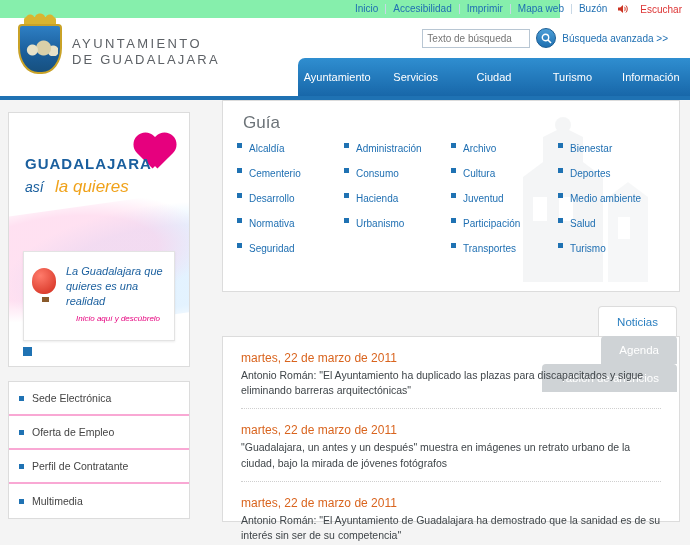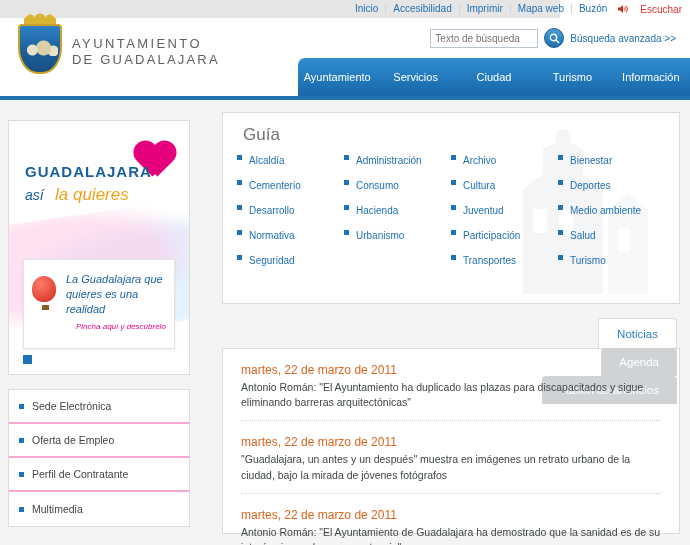--- a/index.html
+++ b/index.html
@@ -6,21 +6,21 @@
   html, body {
     margin: 0; padding: 0;
     width: 690px; height: 545px;
     font-family: "Liberation Sans", sans-serif;
     background: #ffffff;
     overflow: hidden;
   }
   #page {
     position: relative;
     width: 560px; height: 545px;
-    background: #e5e5e5;
+    background: #86efac;
   }
 
   
   .topbar {
     position: absolute; top: 0; left: 0;
     width: 690px; height: 18px;
     display: flex; justify-content: flex-end; align-items: center;
     padding-right: 8px;
     font-size: 10px;
     color: #1f6fb2;
@@ -87,21 +87,21 @@
   }
   .logo-text .l1 {
     font-size: 13px; letter-spacing: 2.4px; color: #5d6166; font-weight: normal;
   }
   .logo-text .l2 {
     font-size: 13px; letter-spacing: 2.2px; color: #5d6166; font-weight: normal;
   }
 
   
   .search-row {
-    position: absolute; right: 14px; top: 10px;
+    position: absolute; right: 22px; top: 10px;
     display: flex; align-items: center; gap: 6px;
   }
   .search-input {
     width: 108px; height: 19px;
     border: 1px solid #b8c6d3;
     font-size: 10px; color: #777;
     padding: 0 4px;
     background: #fff;
   }
   .search-btn {
@@ -149,21 +149,20 @@
   .left-col {
     position: absolute; left: 8px; top: 12px;
     width: 202px;
   }
   .promo {
     position: relative;
     width: 182px; height: 255px;
     background: #ffffff;
     border: 1px solid #dcdcdc;
     overflow: hidden;
-    margin-top: 8px;
   }
   .promo .swoosh {
     position: absolute; left: -30px; top: 90px;
     width: 260px; height: 120px;
     background:
       radial-gradient(ellipse at 30% 40%, rgba(255,200,230,.55) 0 40%, transparent 60%),
       radial-gradient(ellipse at 70% 60%, rgba(200,230,255,.5) 0 40%, transparent 62%);
     transform: rotate(-8deg);
   }
   .promo .heart {
@@ -239,21 +238,21 @@
     cursor: pointer;
   }
   .side-links .item:last-child { border-bottom: none; }
   .side-links .bullet {
     width: 5px; height: 5px; background: #1f72b3;
     margin-right: 8px; flex: none;
   }
 
   
   .right-col {
-    position: absolute; left: 222px; top: 12px;
+    position: absolute; left: 222px; top: 0;
     width: 458px;
   }
   .panel {
     position: relative;
     background: #ffffff;
     border: 1px solid #dcdcdc;
     overflow: hidden;
   }
   .guia {
     height: 192px;
@@ -391,21 +390,21 @@
         <div class="heart"></div>
         <div class="t1">GUADALAJARA</div>
         <div class="t2">así</div>
         <div class="t3">la quieres</div>
         <div class="card">
           <div class="balloon">
             <div class="b"></div>
               <div class="basket"></div>
           </div>
           <div class="c1">La Guadalajara que quieres es una realidad</div>
-          <div class="c2">Pincha aquí y descúbrelo</div>
+          <div class="c2">Inicio aquí y descúbrelo</div>
         </div>
         <div class="dot"></div>
       </div>
 
       <div class="side-links">
         <div class="item">
           <span class="bullet"></span>
           <span>Sede Electrónica</span>
         </div>
         <div class="item">

